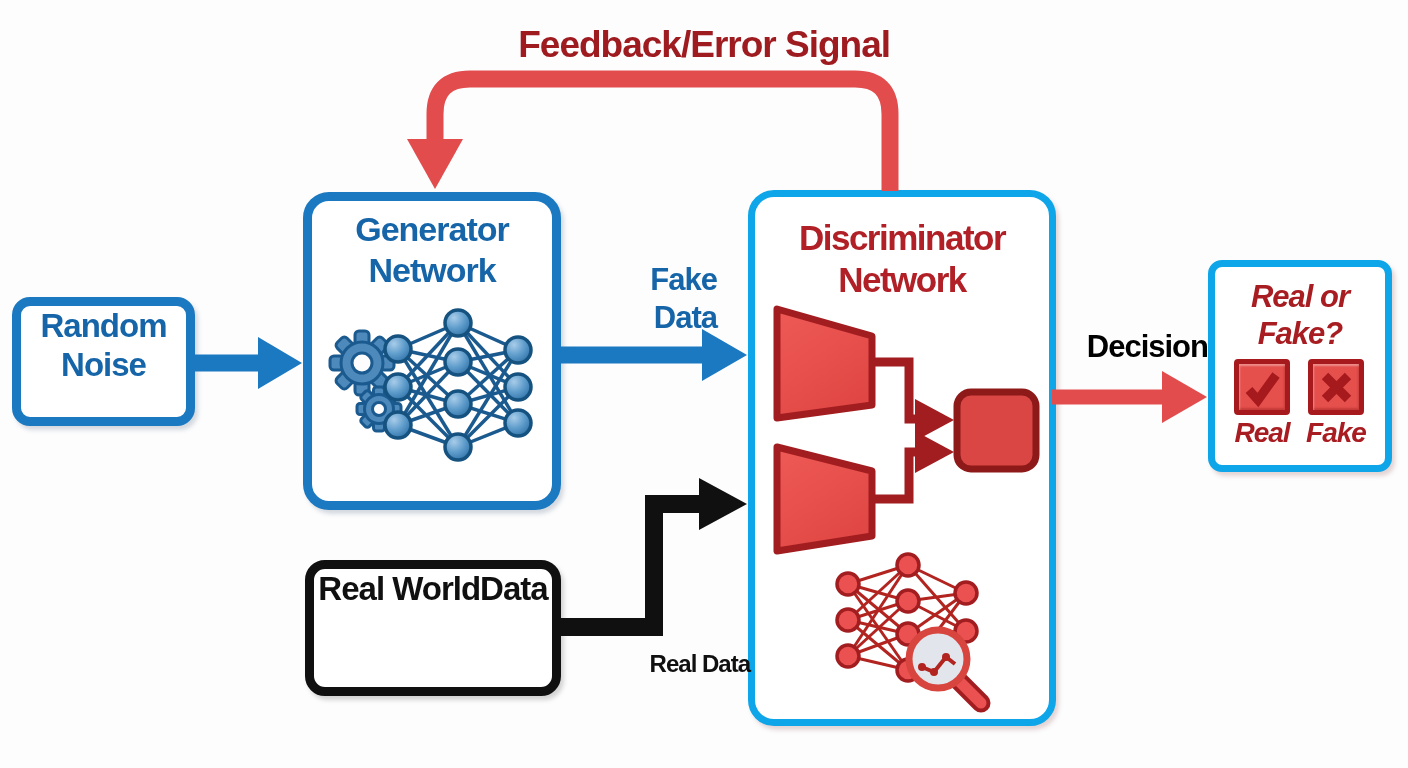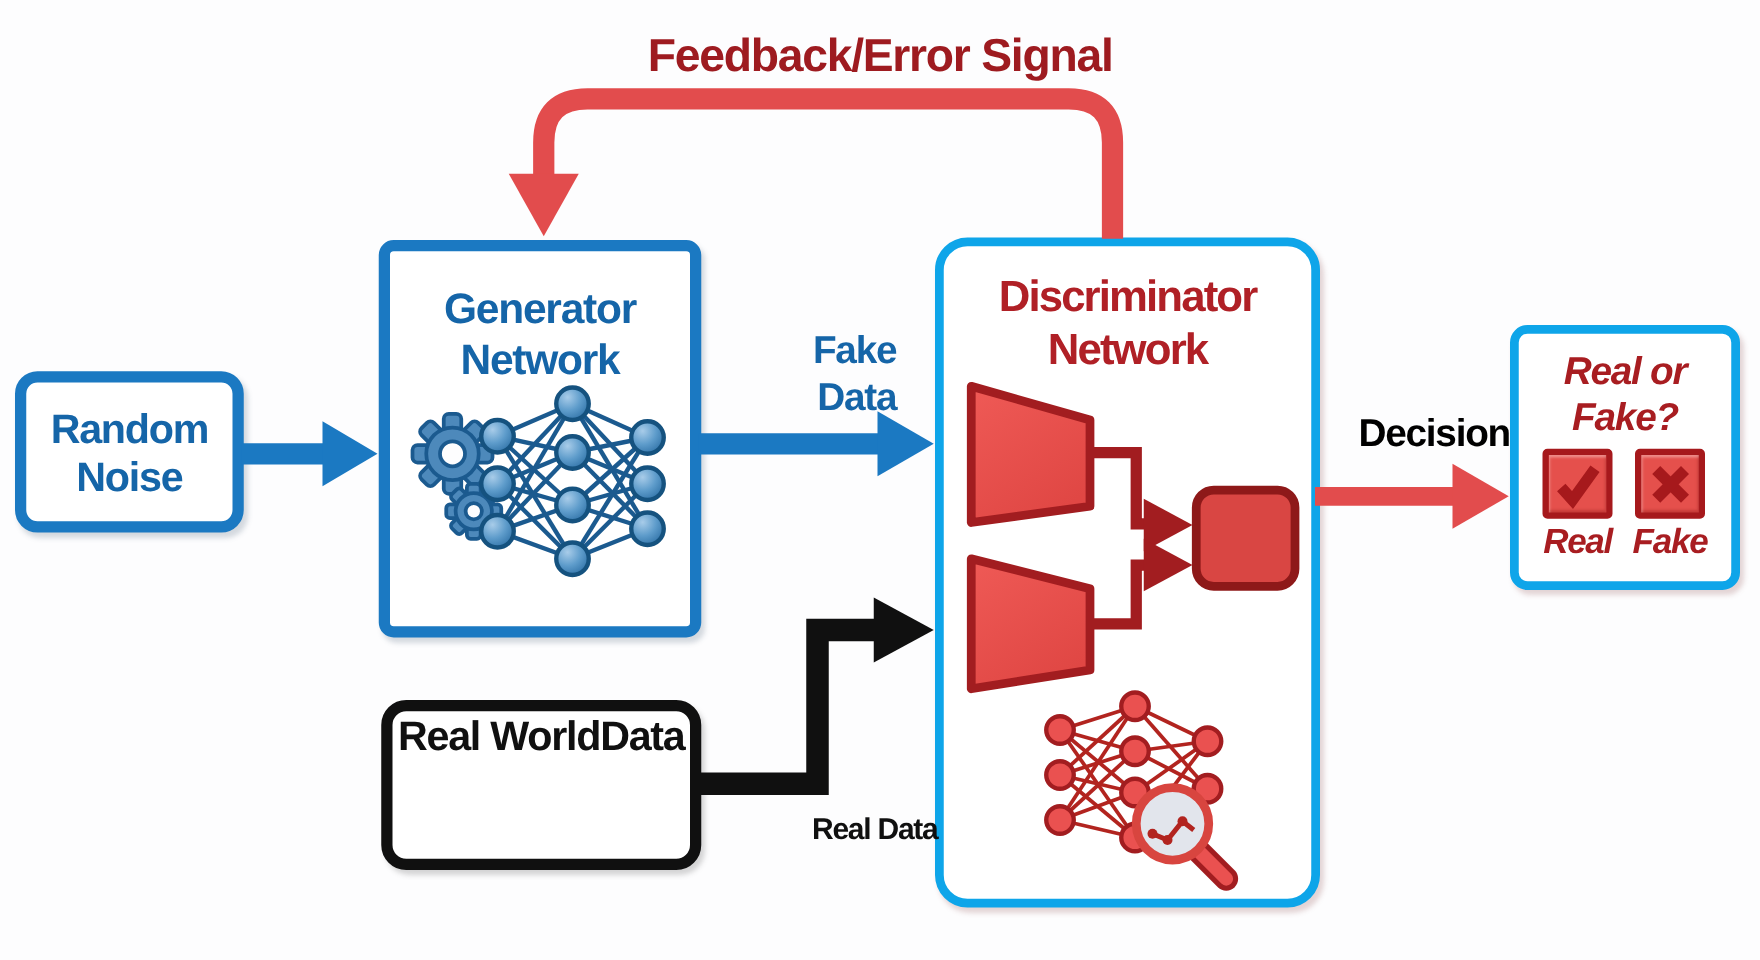--- a/index.html
+++ b/index.html
@@ -17,24 +17,24 @@
   .box.blue   { border:9px solid #1b79c2; box-shadow:3px 4px 4px rgba(90,110,130,.25); }
   .box.black  { border:9px solid #101010; box-shadow:3px 4px 4px rgba(90,90,90,.25); }
   .box.red    { border:7px solid #0ea5e9; box-shadow:3px 4px 4px rgba(150,90,90,.25); }
   .title-line { display:block; letter-spacing:-1px; }
   .blue-text  { color:#1565a8; }
   .red-text   { color:#b02026; }
   .black-text { color:#101010; }
   .darkred-text { color:#a81d21; }
 
   #random-noise-box { left:12px; top:297px; width:183px; height:129px; border-radius:18px;
-    display:flex; flex-direction:column; justify-content:center; }
+    display:flex; flex-direction:column; }
   #random-noise-box .title-line { font-size:33px; line-height:39px; }
 
-  #generator-box { left:303px; top:192px; width:258px; height:318px; border-radius:12px; padding-top:26px; }
+  #generator-box { left:303px; top:192px; width:258px; height:318px; border-radius:26px; padding-top:8px; }
   #generator-box .title-line { font-size:34px; line-height:41px; }
 
   #real-world-box { left:305px; top:560px; width:256px; height:136px; border-radius:20px;
     display:flex; flex-direction:row; justify-content:center; }
   #real-world-box .title-line { font-size:33px; line-height:40px; }
 
   #discriminator-box { left:748px; top:190px; width:308px; height:536px; border-radius:26px; padding-top:20px; }
   #discriminator-box .title-line { font-size:35px; line-height:42px; letter-spacing:-1.5px; }
 
   #verdict-box { left:1208px; top:260px; width:184px; height:212px; border-radius:14px;

